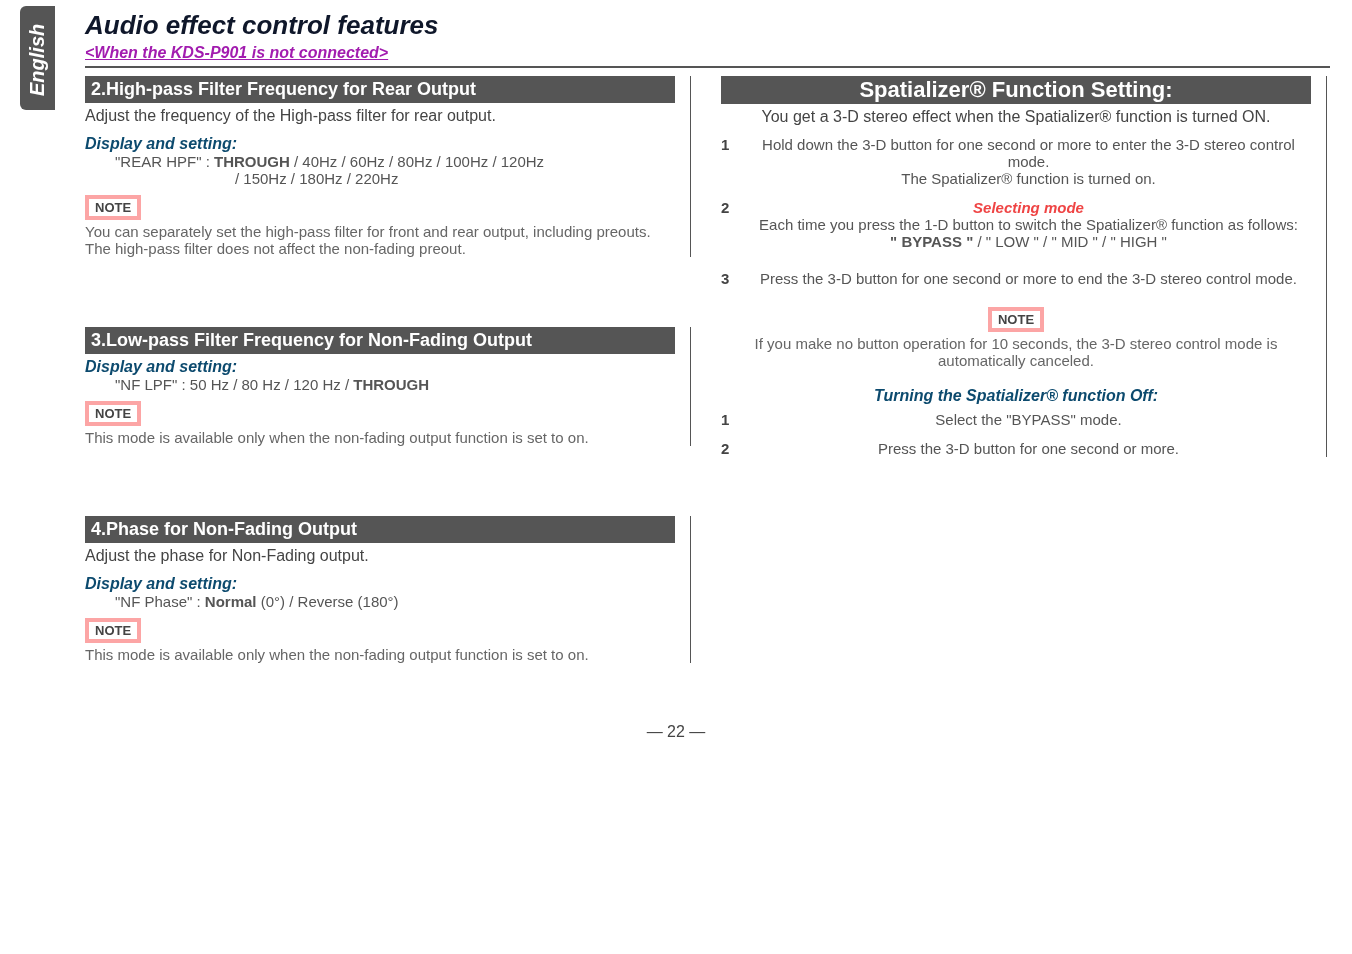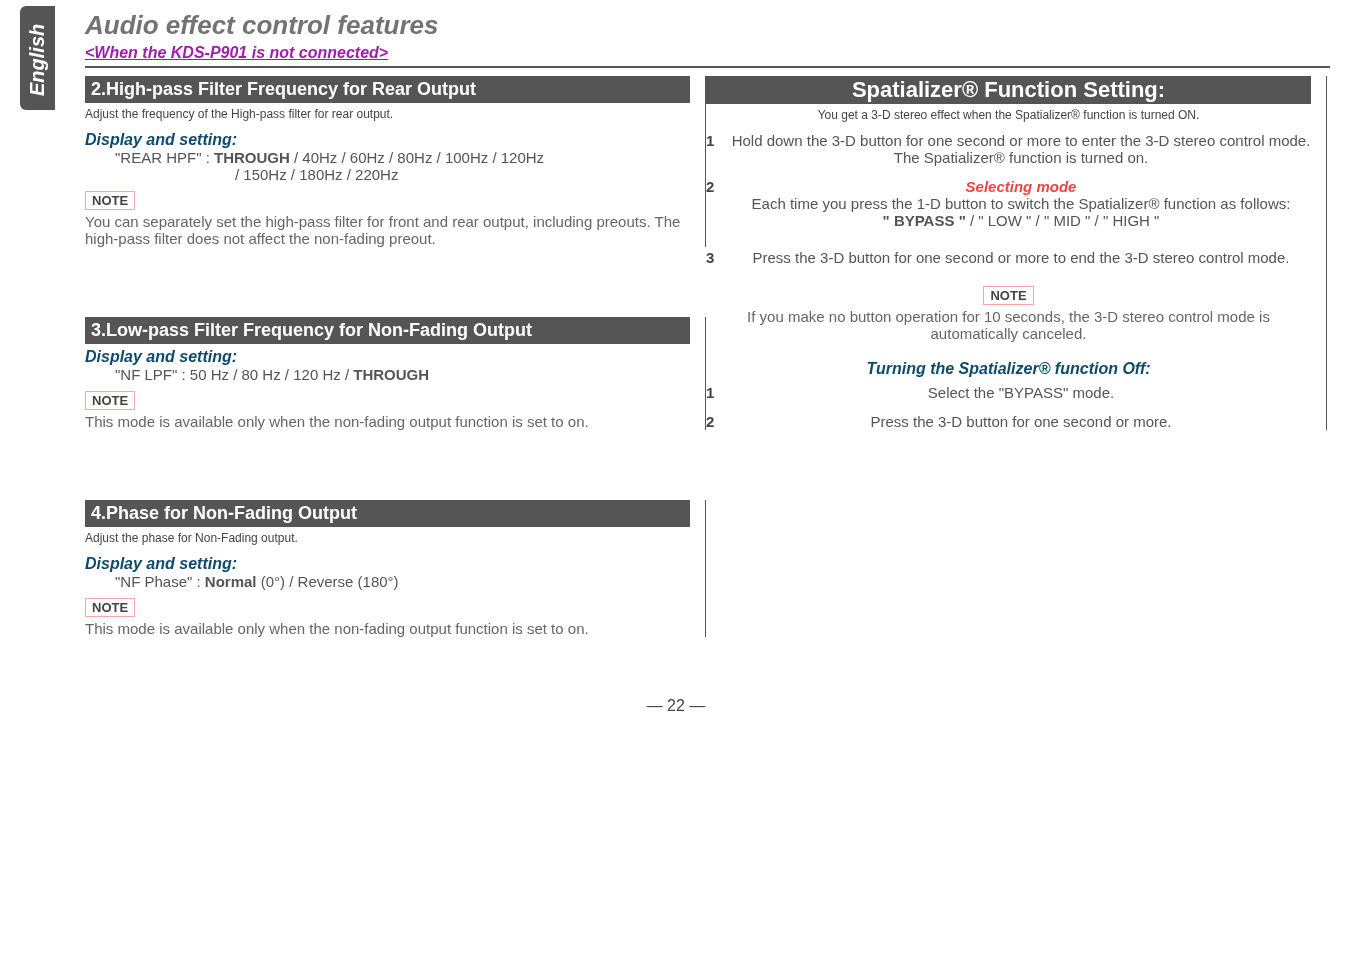--- a/index.html
+++ b/index.html
@@ -9,21 +9,21 @@
     background: #fff;
     color: #555;
     width: 1352px;
     height: 954px;
     overflow: hidden;
   }
   .page-title {
     font-size: 26px;
     font-weight: bold;
     font-style: italic;
-    color: #737373;
+    color: #0f172a;
     margin: 10px 0 3px 85px;
   }
   .sub-title {
     font-size: 16px;
     font-weight: bold;
     font-style: italic;
     text-decoration: underline;
     margin: 0 0 0 85px;
     color: #a21caf;
   }
@@ -42,20 +42,21 @@
     background: #555;
     color: #fff;
     font-style: italic;
     font-weight: bold;
     font-size: 20px;
     padding: 6px 18px 6px 14px;
     border-radius: 6px 6px 0 0;
   }
   .columns {
     display: flex;
+    gap: 30px;
     padding: 0 25px 0 85px;
   }
   .col {
     flex: 1;
     min-width: 0;
   }
   .block {
     margin-bottom: 40px;
   }
   .block-header {
@@ -63,42 +64,42 @@
     color: #fff;
     font-weight: bold;
     font-size: 18px;
     padding: 3px 6px;
   }
   .block-header-big {
     font-size: 22px;
     padding: 1px 6px;
   }
   .lead {
-    font-size: 12px;
+    font-size: 16px;
     margin: 4px 0 10px 0;
     color: #444;
   }
   .sub-heading {
     font-weight: bold;
     font-style: italic;
     font-size: 16px;
     margin: 4px 0 0 0;
     color: #0c4a6e;
   }
   .indent {
     margin-left: 30px;
     font-size: 15px;
     color: #555;
   }
   .indent b {
     font-weight: bold;
   }
   .note-box {
     display: inline-block;
-    border: 1px solid #fca5a5;
+    border: 4px solid #fca5a5;
     font-weight: bold;
     font-size: 13px;
     padding: 1px 6px;
     margin: 8px 0 3px 0;
     color: #444;
   }
   .note-text {
     font-size: 15px;
     color: #666;
     margin: 0;

